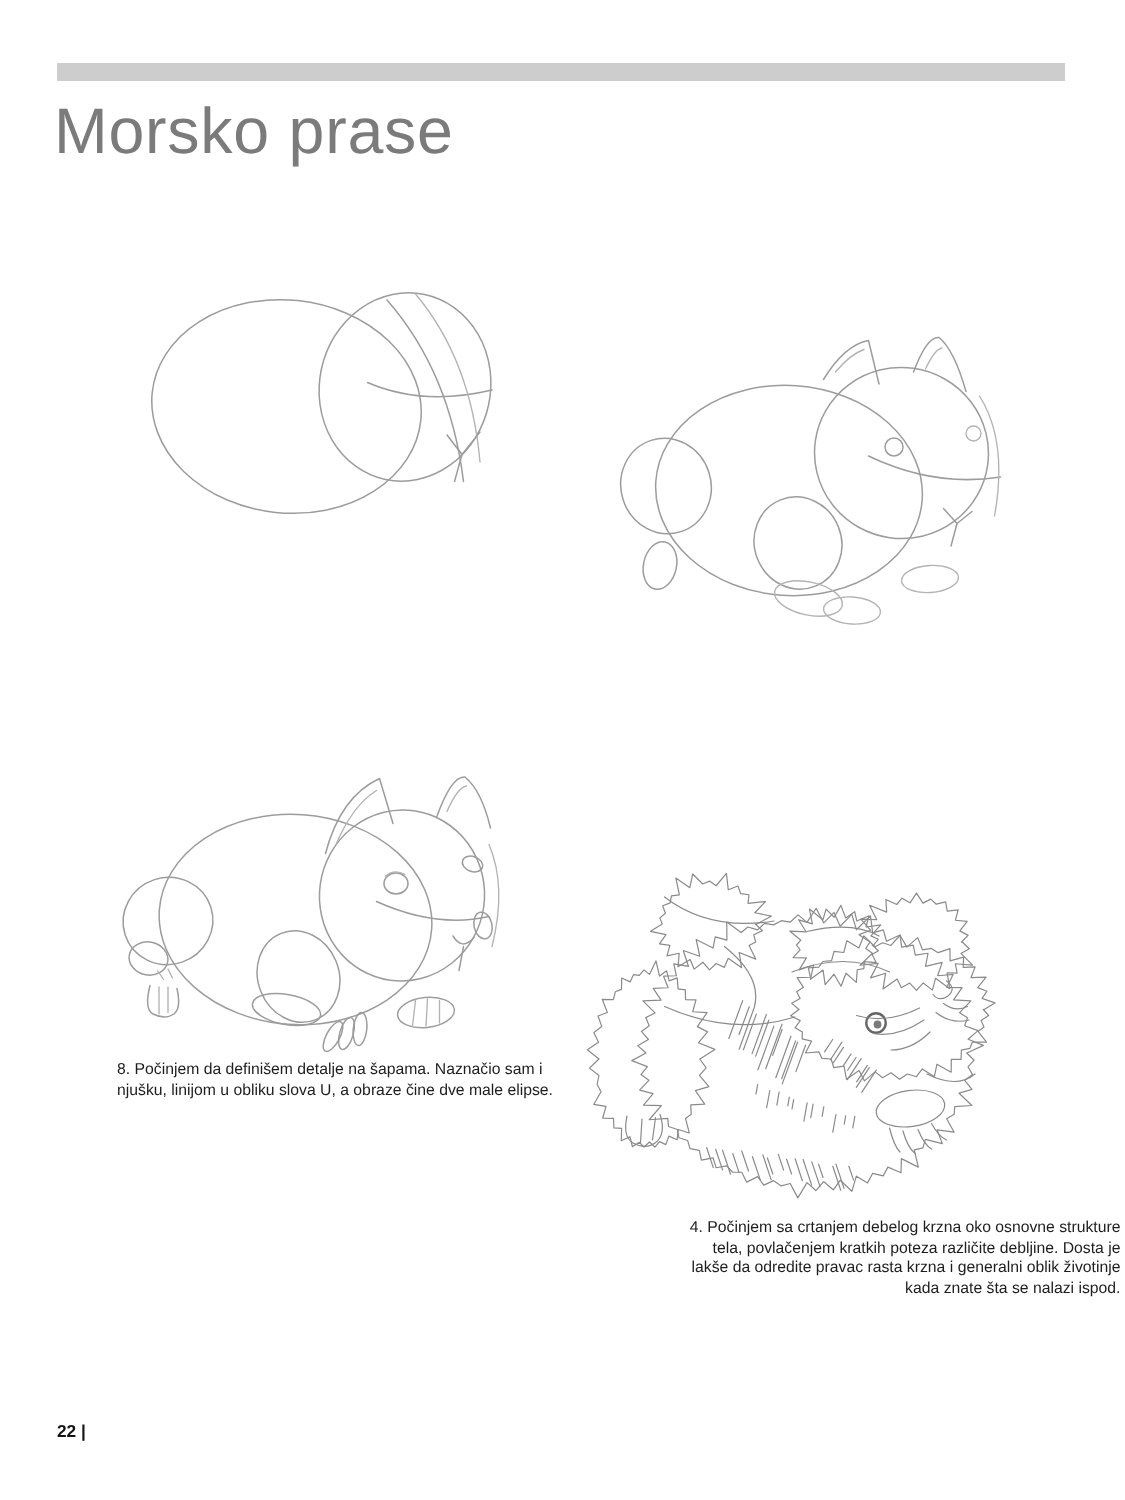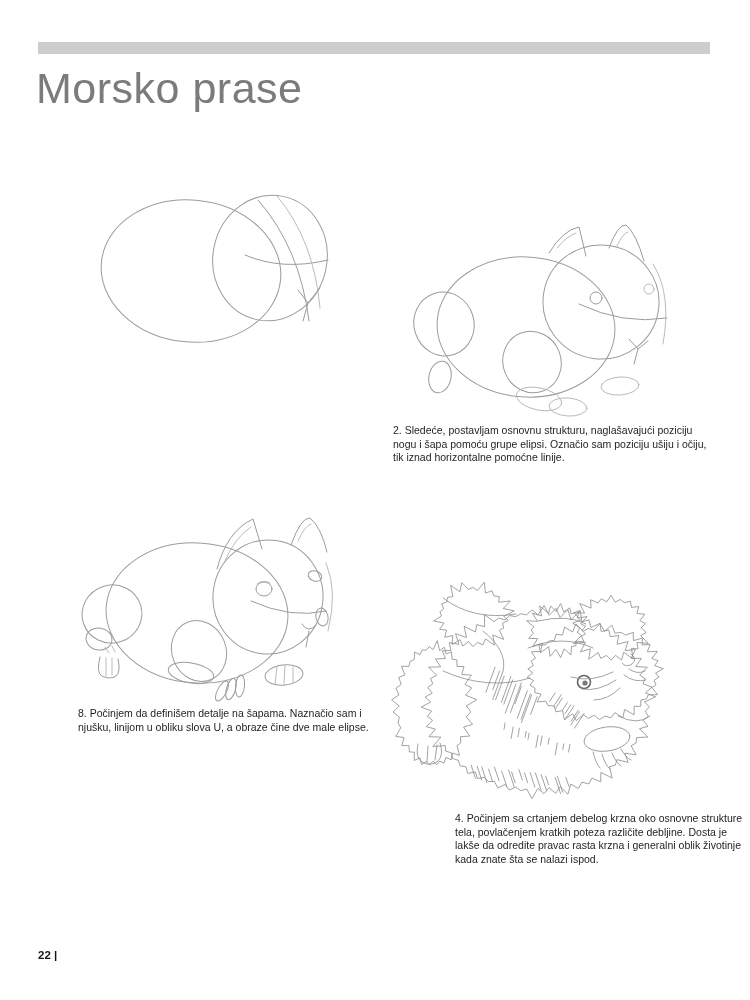--- a/index.html
+++ b/index.html
@@ -29,21 +29,21 @@
   .sk  { fill:none; stroke:#9c9c9c; stroke-width:1;   stroke-linecap:round; stroke-linejoin:round; }
   .skl { fill:none; stroke:#b3b3b3; stroke-width:0.9; stroke-linecap:round; stroke-linejoin:round; }
   .sk2 { fill:none; stroke:#8a8a8a; stroke-width:0.8; stroke-linecap:round; stroke-linejoin:round; }
   .caption {
     position:absolute; font-size:10.5px; line-height:13.5px; color:#1e1e1e;
     text-align:left;
   }
   .c1 { left:100px; top:357px; width:272px; }
   .c2 { left:393px; top:424px; width:322px; }
   .c3 { left:78px;  top:707px; width:300px; }
-  .c4 { left:455px; top:812px; width:292px; }
+  .c4 { left:455px; top:812px; width:292px;text-align:right; }
   .pgnum {
     position:absolute; left:38px; top:949px;
     font-size:11.5px; font-weight:700; color:#141414;
   }
 </style>
 </head>
 <body>
 
 <div class="page">
 
@@ -78,21 +78,20 @@
       <path class="sk" d="M234 127 L 243 137 L 253 129"></path>
       <path class="sk" d="M243 137 L 239 152"></path>
       <ellipse class="sk" cx="49" cy="112" rx="30" ry="32" transform="rotate(-18 49 112)"></ellipse>
       <ellipse class="sk" cx="45" cy="165" rx="11" ry="16" transform="rotate(12 45 165)"></ellipse>
       <ellipse class="sk" cx="137" cy="150" rx="29" ry="31" transform="rotate(-22 137 150)"></ellipse>
       <ellipse class="skl" cx="144" cy="187" rx="23" ry="11" transform="rotate(12 144 187)"></ellipse>
       <ellipse class="skl" cx="173" cy="195" rx="19" ry="9" transform="rotate(4 173 195)"></ellipse>
       <ellipse class="skl" cx="225" cy="174" rx="19" ry="9" transform="rotate(-4 225 174)"></ellipse>
     </svg>
   </figure>
-  <p class="caption c2">2. Sledeće, postavljam osnovnu strukturu, naglašavajući poziciju nogu i šapa pomoću grupe elipsi. Označio sam poziciju ušiju i očiju, tik iznad horizontalne pomoćne linije.</p>
 
   <figure class="f3">
     <svg width="312" height="202" viewBox="0 0 312 202">
       <ellipse class="sk" cx="122" cy="108" rx="91" ry="70" transform="rotate(4 122 108)"></ellipse>
       <ellipse class="sk" cx="193" cy="92" rx="55" ry="57" transform="rotate(8 193 92)"></ellipse>
       <path class="sk" d="M142 64 Q 152 26 178 14 L 187 44"></path>
       <path class="skl" d="M149 58 Q 160 32 176 22"></path>
       <path class="sk" d="M216 40 Q 226 12 235 13 Q 246 22 252 47"></path>
       <path class="skl" d="M223 36 Q 230 20 236 19"></path>
       <ellipse class="sk" cx="189" cy="84" rx="8" ry="7"></ellipse>

